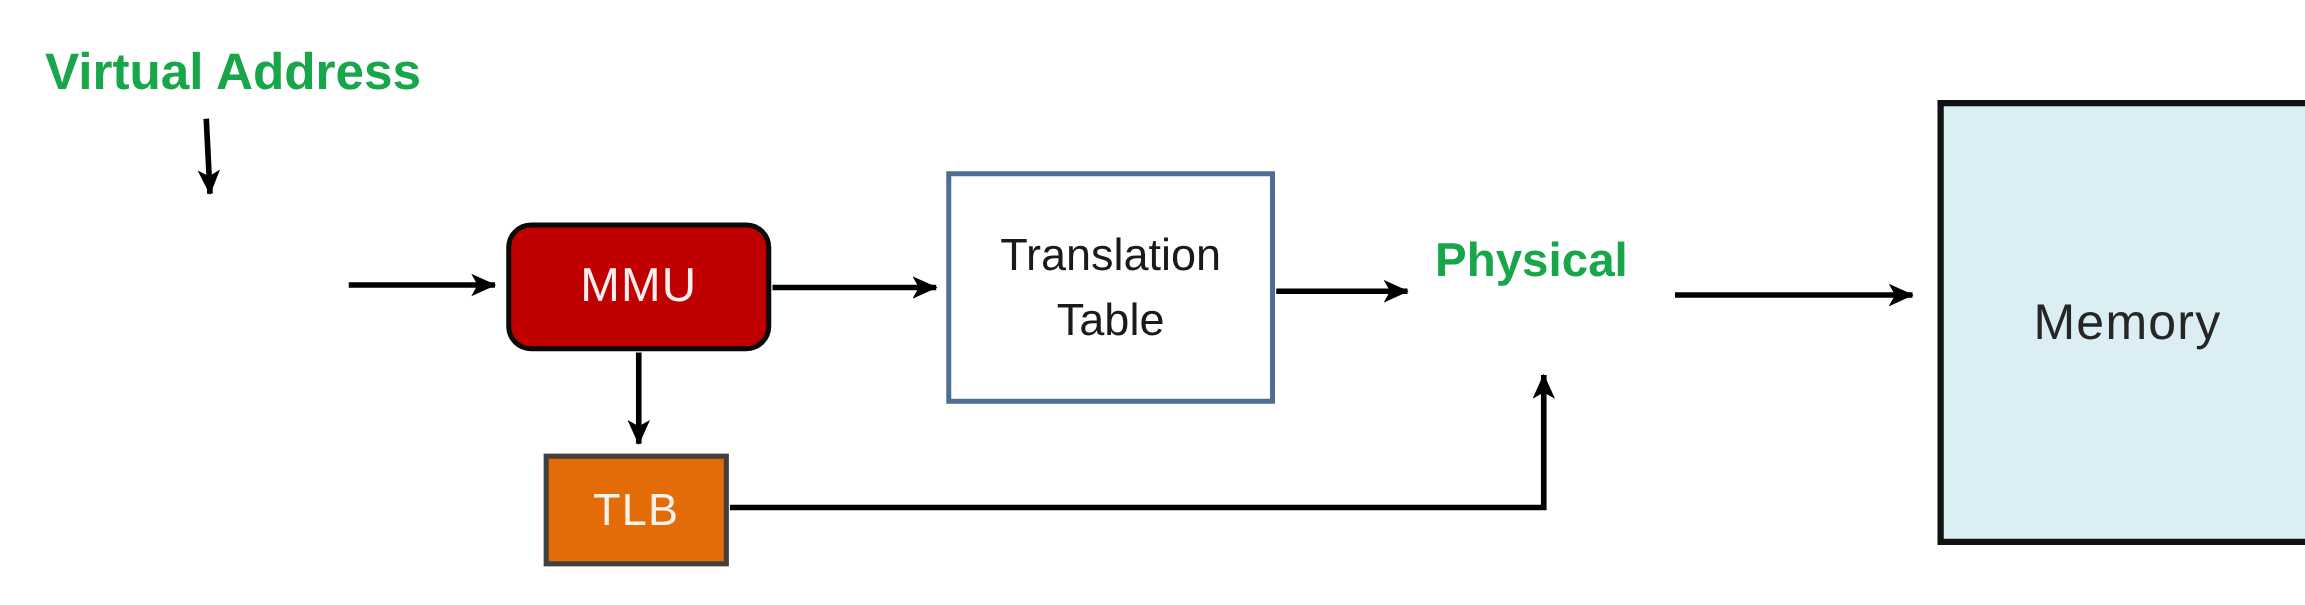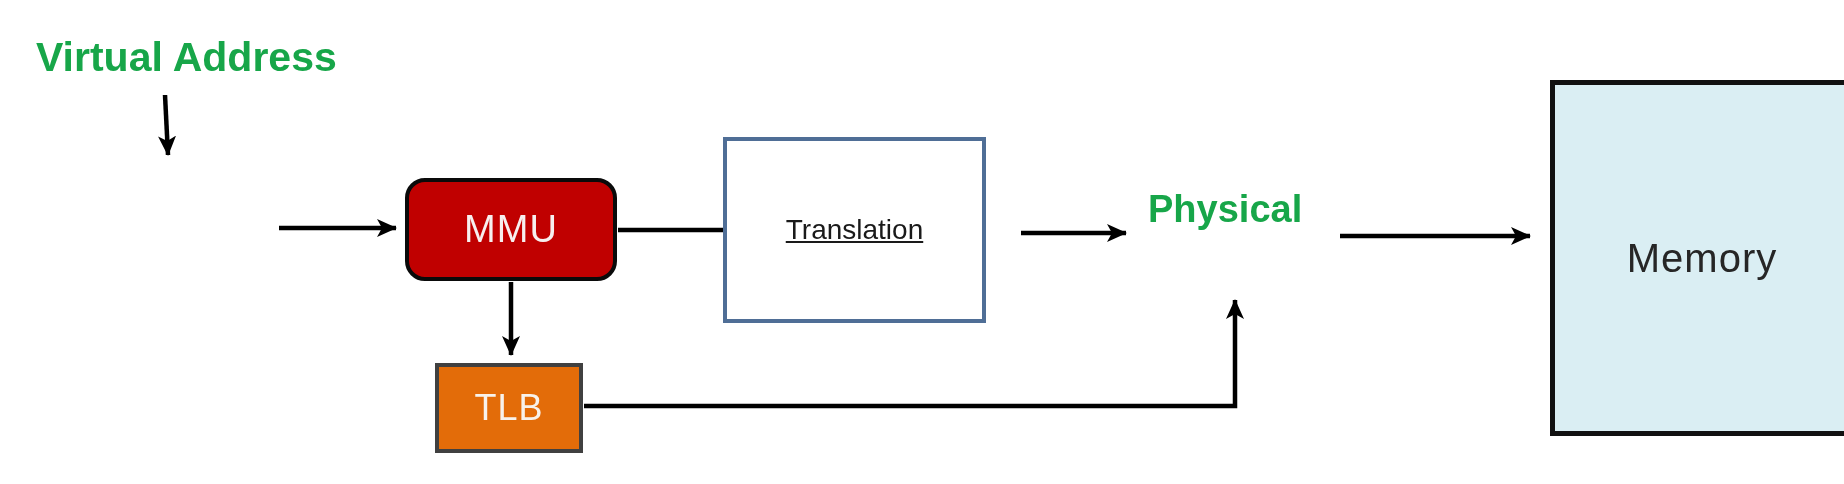--- a/index.html
+++ b/index.html
@@ -36,28 +36,27 @@
   .node-mmu {
     left: 405px; top: 178px; width: 212px; height: 103px;
     background: #C00000;
     border: 4px solid #0A0A0A;
     border-radius: 20px;
     color: #F7EFEF;
     font-size: 38px;
     letter-spacing: 1px;
   }
   .node-tt {
-    left: 723px; top: 137px; width: 263px; height: 186px;
+    left: 757px; top: 137px; width: 263px; height: 186px;
     background: #FFFFFF;
     border: 4px solid #4F6E96;
     color: #1A1A1A;
-    font-size: 28px;
+    font-size: 36px;
     line-height: 1.45;
     flex-direction: column;
-    text-decoration: underline;
   }
   .node-tlb {
     left: 435px; top: 363px; width: 148px; height: 90px;
     background: #E36C09;
     border: 4px solid #404040;
     color: #F8F2EB;
     font-size: 36px;
     letter-spacing: 1px;
     justify-content: center;
   }
@@ -109,20 +108,21 @@
 
   <div class="free-label label-va">Virtual Address</div>
 
 
   <div class="node node-mmu">
     <span>MMU</span>
   </div>
 
   <div class="node node-tt">
     <span class="tt-line">Translation</span>
+    <span class="tt-line">Table</span>
   </div>
 
   <div class="free-label label-pa">
     <span class="line">Physical</span>
   </div>
 
   <div class="node node-tlb">
     <span>TLB</span>
   </div>
 

